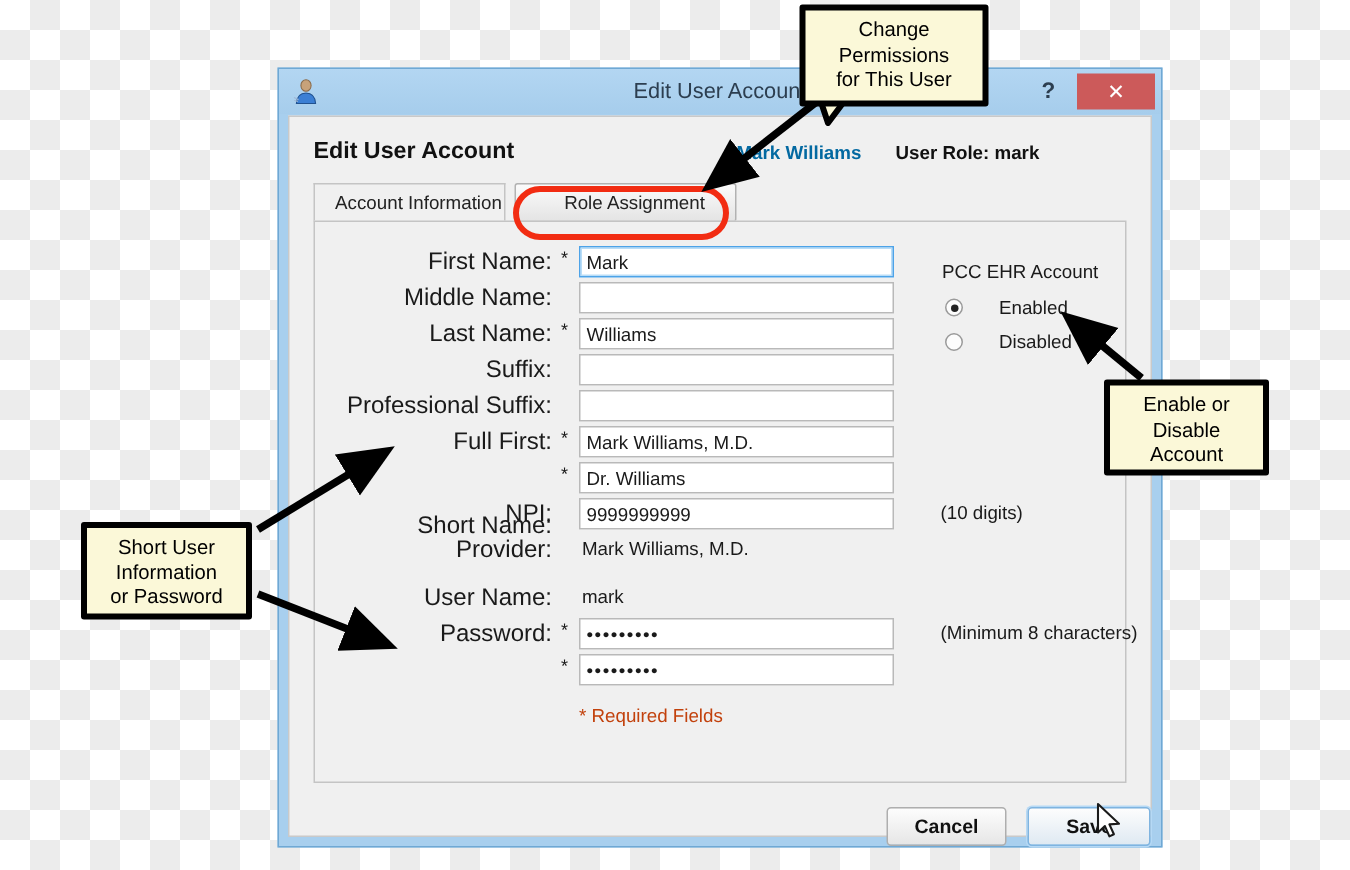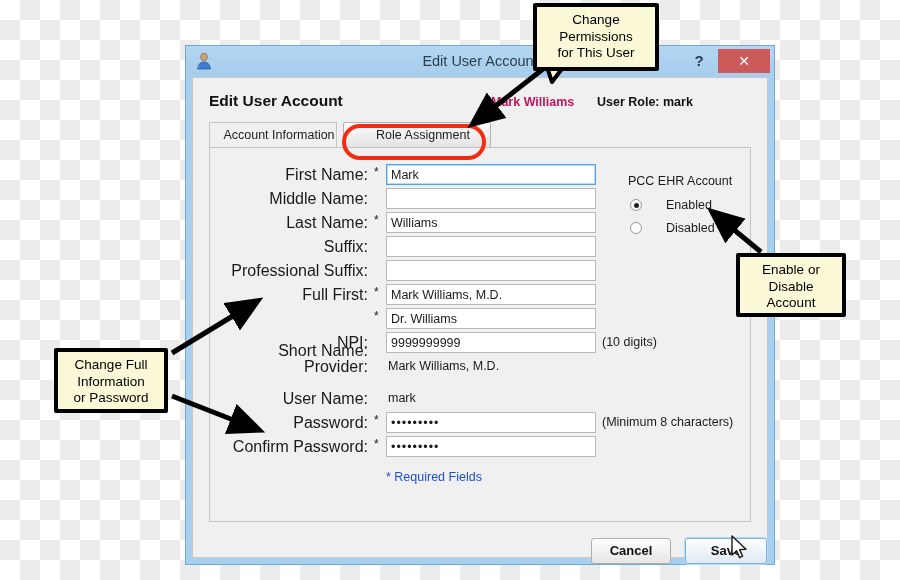--- a/index.html
+++ b/index.html
@@ -51,21 +51,21 @@
     position:absolute;left:6px;top:31px;right:6px;bottom:6px;
     background:#f0f0f0;border:1px solid #c9c9c9;box-sizing:border-box;
   }
 
   .dlg-heading{
     position:absolute;left:16px;top:14px;
     font-size:15.5px;font-weight:bold;color:#111;
   }
   .dlg-user-name{
     position:absolute;left:298px;top:17px;
-    font-size:12.5px;font-weight:bold;color:#be185d;
+    font-size:12.5px;font-weight:bold;color:#0369a1;
   }
   .dlg-user-login{
     position:absolute;left:404px;top:17px;
     font-size:12.5px;font-weight:bold;color:#111;
   }
 
   
   .tabstrip{position:absolute;left:16px;top:44px;height:26px;}
   .tab{
     position:absolute;top:0;height:26px;box-sizing:border-box;
@@ -102,25 +102,25 @@
     font-family:"Liberation Sans",sans-serif;font-size:12.5px;color:#1a1a1a;
     padding:0 4px;line-height:19px;
   }
   .finput.focused{border:1px solid #4da3e8;box-shadow:0 0 0 1px #b9ddf7 inset;}
   .fstatic{
     position:absolute;height:21px;line-height:21px;
     font-size:12.5px;color:#1a1a1a;
   }
   .fhint{
     position:absolute;height:21px;line-height:21px;
-    font-size:12.5px;color:#1a1a1a;white-space:nowrap;
+    font-size:12.5px;color:#1a1a1a;white-space:nowrap;margin-left:25px;
   }
   .reqnote{
     position:absolute;left:150px;top:290px;
-    font-size:12.5px;color:#1d4ed8;
+    font-size:12.5px;color:#c2410c;
   }
 
   
   .rp-title{
     position:absolute;left:418px;top:26px;
     font-size:12.5px;color:#1a1a1a;
   }
   .radio-row{position:absolute;left:420px;height:20px;}
   .radio{
     position:absolute;left:0;top:3px;width:12px;height:12px;border-radius:50%;
@@ -256,23 +256,20 @@
         </div>
         <div class="fstatic" style="left:178px;top:240px;">mark</div>
 
         <div class="frow" style="left:0;top:264px;width:158px;">
           <div class="flabel">Password:</div>
         </div>
         <div class="req" style="left:164px;top:265px;">*</div>
         <input class="finput" style="left: 176px; top: 264px; width: 210px; letter-spacing: 1px;" value="•••••••••">
         <div class="fhint" style="left:392px;top:264px;">(Minimum 8 characters)</div>
 
-        <div class="frow" style="left:0;top:288px;width:158px;">
-          <div class="flabel">Confirm Password:</div>
-        </div>
         <div class="req" style="left:164px;top:289px;">*</div>
         <input class="finput" style="left: 176px; top: 288px; width: 210px; letter-spacing: 1px;" value="•••••••••">
 
         <div class="reqnote" style="left:176px;top:322px;">* Required Fields</div>
 
         <div class="rp-title">PCC EHR Account</div>
         <div class="radio-row" style="top:48px;">
           <span class="radio on"></span>
           <span class="radio-label">Enabled</span>
         </div>
@@ -315,21 +312,21 @@
     <span>Change</span><br>
     <span>Permissions</span><br>
     <span>for This User</span>
   </div>
   <svg class="callout-tail" style="left:540px;top:56px;width:40px;height:28px;" viewBox="0 0 40 28">
     <path d="M4,2 L30,2 L12,26 Z" fill="#fbf8d8" stroke="#000" stroke-width="4" stroke-linejoin="round"></path>
     <rect x="4" y="0" width="26" height="4" fill="#fbf8d8"></rect>
   </svg>
 
   <div class="callout" style="left:54px;top:348px;width:114px;height:65px;">
-    <span>Change Full</span><br>
+    <span>Short User</span><br>
     <span>Information</span><br>
     <span>or Password</span>
   </div>
 
   <div class="callout" style="left:736px;top:253px;width:110px;height:64px;">
     <span>Enable or</span><br>
     <span>Disable</span><br>
     <span>Account</span>
   </div>
 

